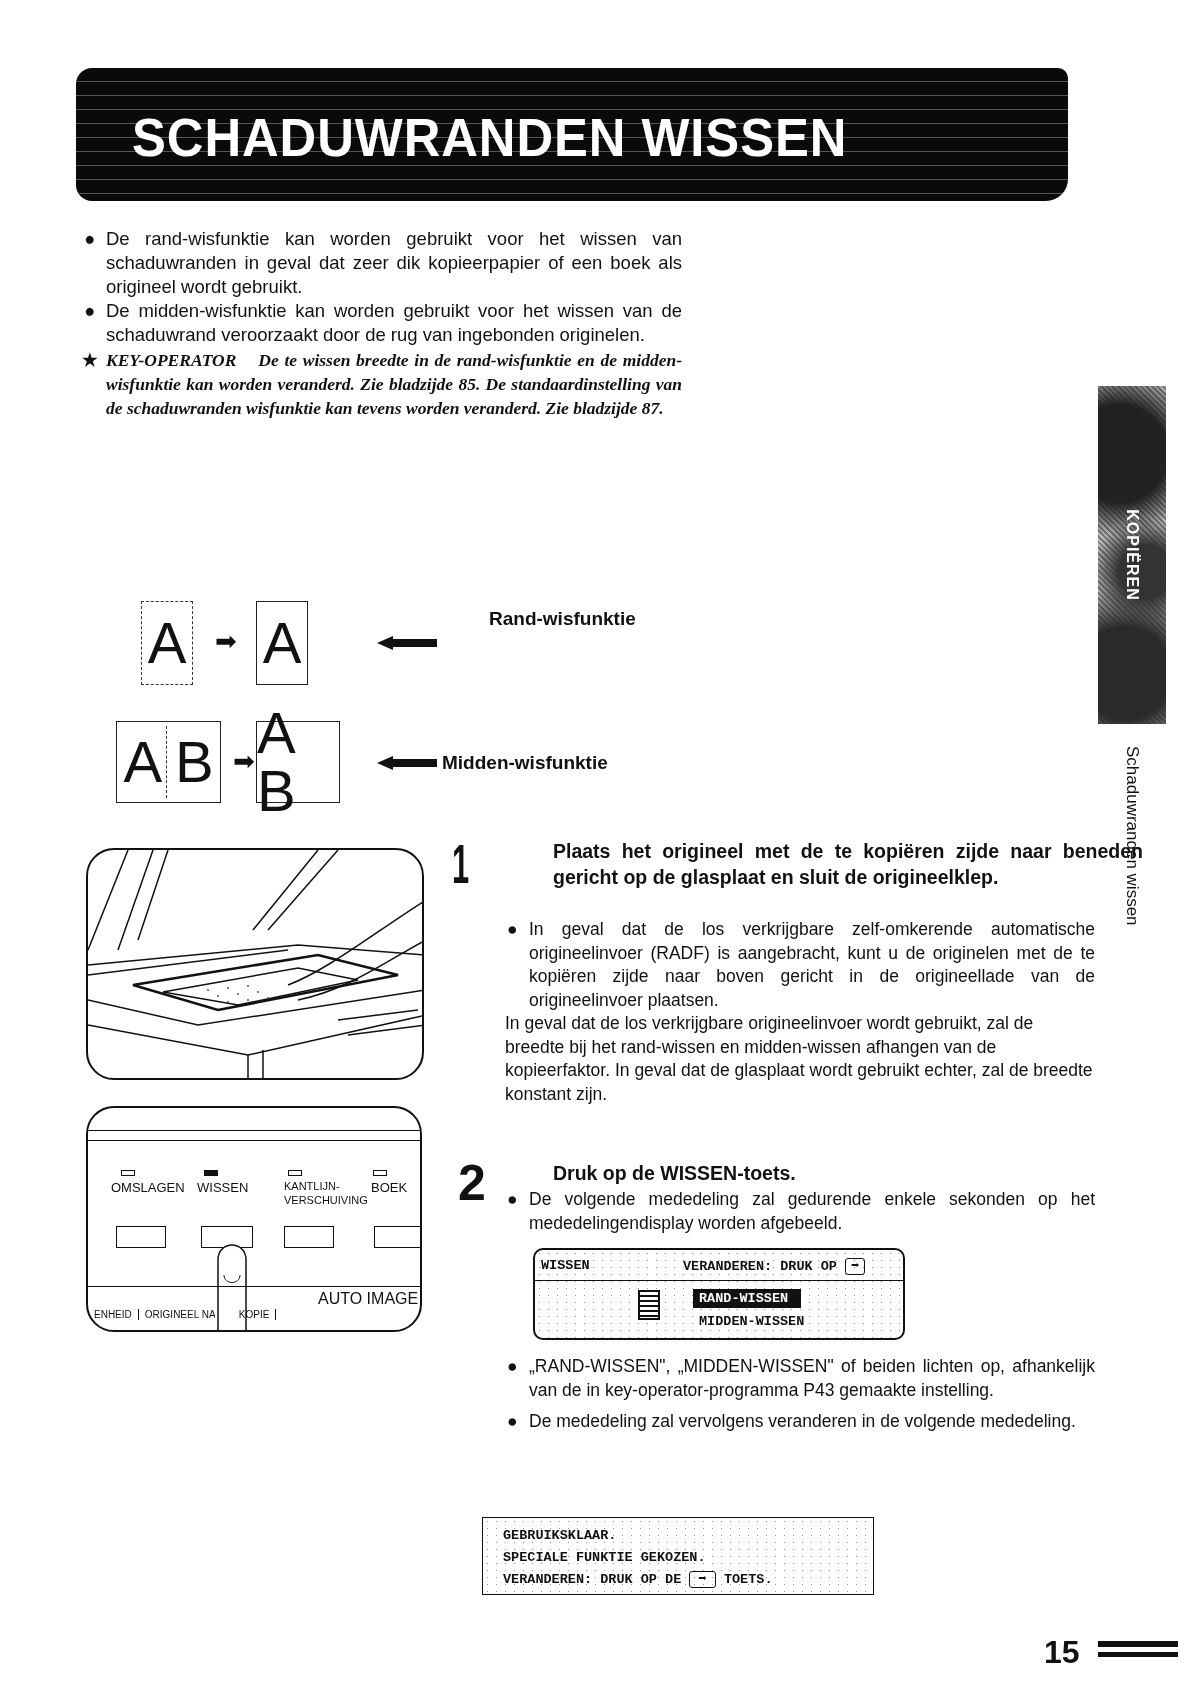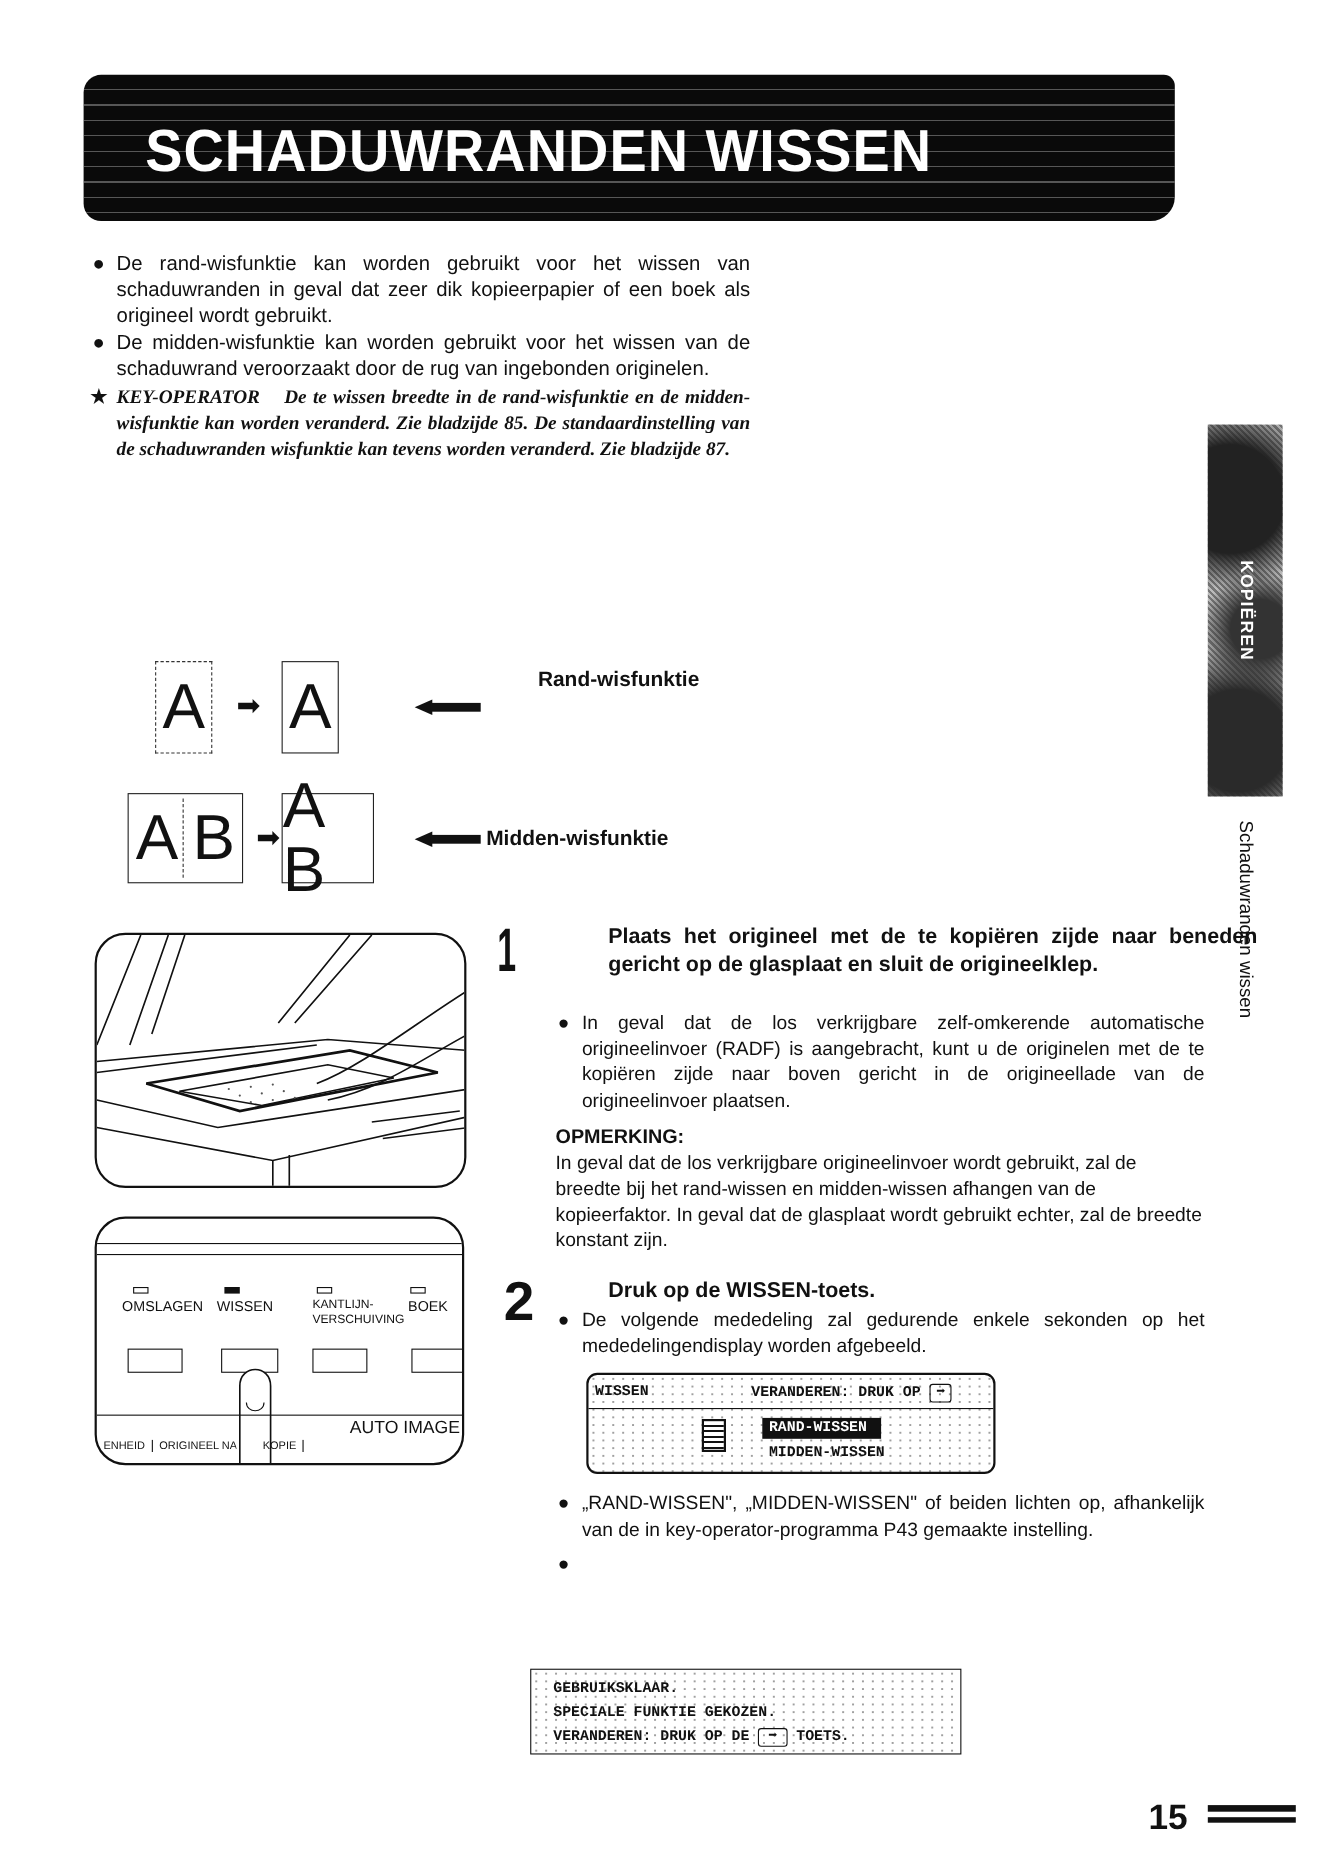--- a/index.html
+++ b/index.html
@@ -184,21 +184,20 @@
   <div style="position:absolute; left:230px; top:182px; font-size:16px; white-space:nowrap;">AUTO IMAGE</div>
 </div>
 
 <div class="step-num" style="left:452px; top:836px; font-size:56px; transform:scaleX(0.55); transform-origin:left top; line-height:1;">1</div>
 <div class="step-head" style="left:505px; top:838px; width:590px;">Plaats het origineel met de te kopiëren zijde naar beneden gericht op de glasplaat en sluit de origineelklep.</div>
 <div class="body-text" style="left:505px; top:918px; width:590px;">
   <div class="bullet-row" style="text-align:justify;">
     <span class="dot">●</span>
     <span>In geval dat de los verkrijgbare zelf-omkerende automatische origineelinvoer (RADF) is aangebracht, kunt u de originelen met de te kopiëren zijde naar boven gericht in de origineellade van de origineelinvoer plaatsen.</span>
   </div>
-  <div class="note-head" style="margin-top:10px;">OPMERKING:</div>
   <div>In geval dat de los verkrijgbare origineelinvoer wordt gebruikt, zal de breedte bij het rand-wissen en midden-wissen afhangen van de kopieerfaktor. In geval dat de glasplaat wordt gebruikt echter, zal de breedte konstant zijn.</div>
 </div>
 
 <div class="step-num" style="left:458px; top:1158px; font-size:50px; line-height:1;">2</div>
 <div class="step-head" style="left:505px; top:1160px; width:590px;">Druk op de WISSEN-toets.</div>
 <div class="body-text" style="left:505px; top:1188px; width:590px;">
   <div class="bullet-row">
     <span class="dot">●</span>
     <span>De volgende mededeling zal gedurende enkele sekonden op het mededelingendisplay worden afgebeeld.</span>
   </div>
@@ -216,20 +215,21 @@
   <div style="position:absolute; left:164px; top:64px;">MIDDEN-WISSEN</div>
 </div>
 
 <div class="body-text" style="left:505px; top:1355px; width:590px;">
   <div class="bullet-row" style="text-align:justify;">
     <span class="dot">●</span>
     <span>„RAND-WISSEN", „MIDDEN-WISSEN" of beiden lichten op, afhankelijk van de in key-operator-programma P43 gemaakte instelling.</span>
   </div>
   <div class="bullet-row" style="margin-top:8px; text-align:justify;">
     <span class="dot">●</span>
+    <span>De mededeling zal vervolgens veranderen in de volgende mededeling.</span>
   </div>
 </div>
 
 <div class="lcd lcd-speckle" style="left:482px; top:1517px; width:392px; height:78px; border-width:1.5px;">
   <div style="position:absolute; left:20px; top:7px; line-height:22px;">GEBRUIKSKLAAR.</div>
   <div style="position:absolute; left:20px; top:29px; line-height:22px;">SPECIALE FUNKTIE GEKOZEN.</div>
   <div style="position:absolute; left:20px; top:51px; line-height:22px; white-space:nowrap;">
     <span>VERANDEREN: DRUK OP DE</span>
     <span class="key-arrow" style="padding:0 8px;">➡</span>
     <span>TOETS.</span>

